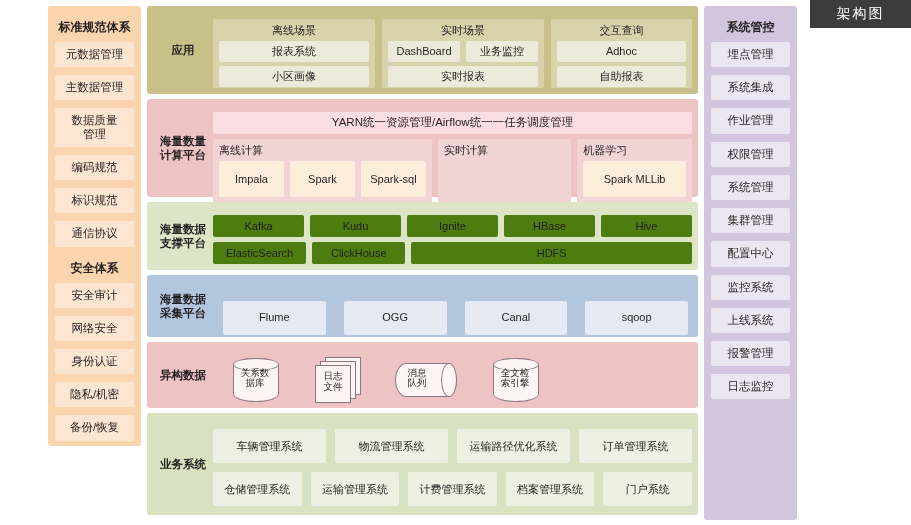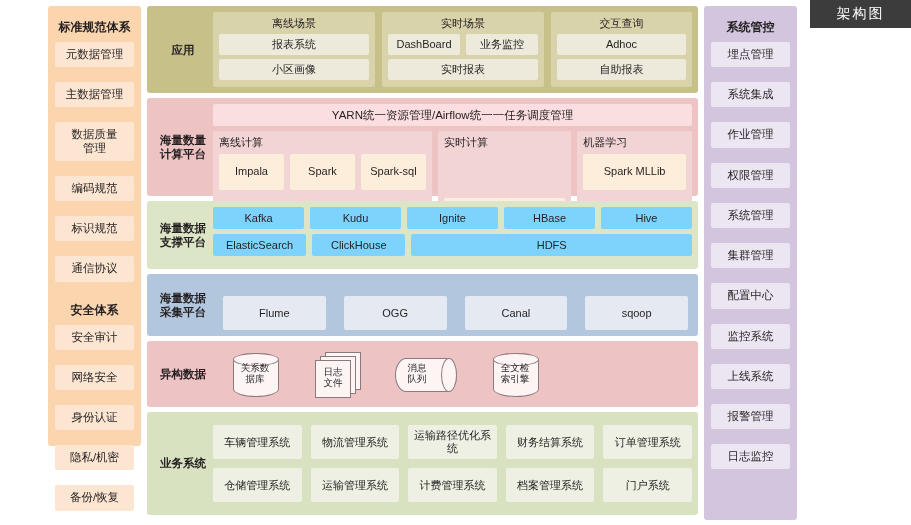--- a/index.html
+++ b/index.html
@@ -44,21 +44,21 @@
     padding:5px 0 6px 0;
     box-sizing:border-box;
   }
   .side-item{
     width:100%;
     box-sizing:border-box;
     text-align:center;
     font-size:11.5px;
     color:#231f20;
     padding:6px 2px;
-    margin-bottom:15px;
+    margin-bottom:8px;
     border-radius:2px;
     line-height:1.15;
   }
   #left-col .side-item{background:#fce6d2;}
   #right-col .side-item{background:#ece6f2;}
 
   
   #main{
     position:absolute;left:147px;top:6px;
     width:551px;height:514px;
@@ -72,21 +72,21 @@
     padding:6px;
   }
   .band-label{
     flex:0 0 56px;
     display:flex;align-items:center;justify-content:center;
     text-align:center;
     font-weight:bold;font-size:11.5px;
     color:#231f20;line-height:1.25;
     padding:0 2px;
   }
-  .band-body{flex:1 1 auto;display:flex;flex-direction:column;gap:5px;min-width:0;}
+  .band-body{flex:1 1 auto;display:flex;flex-direction:column;gap:5px;min-width:0;margin-top:7px;}
   .row{display:flex;gap:6px;min-width:0;justify-content:flex-end;}
 
   
   #band-app{background:#c8c089;height:88px;}
   #band-compute{background:#edc3c4;height:98px;}
   #band-support{background:#dce5c6;height:68px;}
   #band-collect{background:#b2c7de;height:62px;}
   #band-hetero{background:#edc3c4;height:66px;}
   #band-biz{background:#d8e1c0;height:104px;}
 
@@ -116,21 +116,21 @@
     font-size:11px;color:#231f20;
     border-radius:2px;
     padding:4px 4px;
     line-height:1.15;
     min-width:0;
     flex:1 1 0;
   }
   #band-app .chip{background:#edeadc;height:21px;}
   #band-compute .chip{background:#fdeedc;height:36px;}
   #band-compute .chip-wide{background:#fbdedf;height:22px;font-size:11.5px;}
-  #band-support .chip{background:#7dd3fc;height:22px;}
+  #band-support .chip{background:#4d7c0f;height:22px;}
   #band-collect .chip{background:#e5eaf2;height:34px;}
   #band-biz .chip{background:#edf0e2;height:34px;}
 
   
   #band-hetero .band-body{flex-direction:row;align-items:center;gap:28px;padding-left:14px;}
   .ico{
     position:relative;
     width:56px;height:48px;
     flex:0 0 auto;
   }
@@ -337,21 +337,20 @@
       </div>
     </div>
 
     <div class="band" id="band-biz">
       <div class="band-label">业务系统</div>
       <div class="band-body" style="justify-content:center;gap:9px;">
         <div class="row" style="gap:9px;">
           <div class="chip">车辆管理系统</div>
           <div class="chip">物流管理系统</div>
           <div class="chip">运输路径优化系统</div>
-          <div class="chip">财务结算系统</div>
           <div class="chip">订单管理系统</div>
         </div>
         <div class="row" style="gap:9px;">
           <div class="chip">仓储管理系统</div>
           <div class="chip">运输管理系统</div>
           <div class="chip">计费管理系统</div>
           <div class="chip">档案管理系统</div>
           <div class="chip">门户系统</div>
         </div>
       </div>

